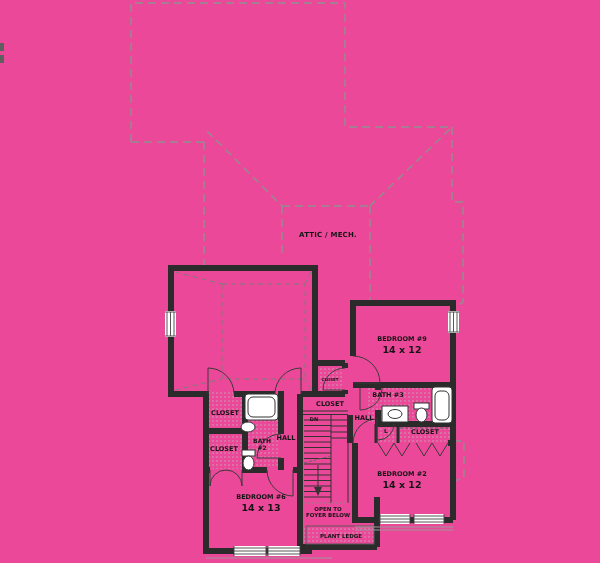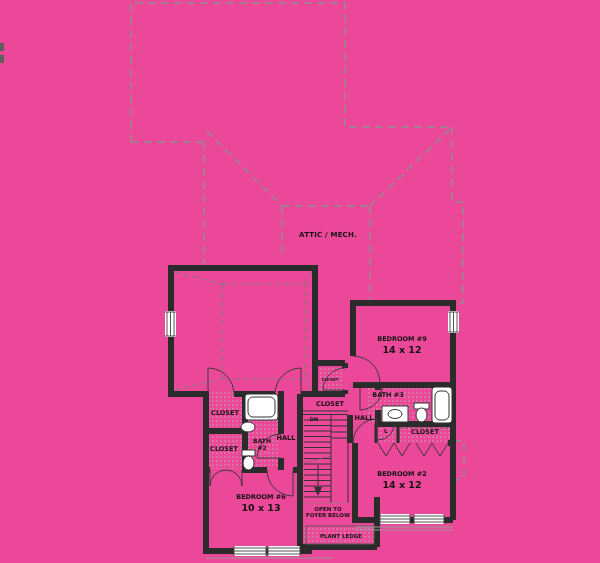--- a/index.html
+++ b/index.html
@@ -211,21 +211,21 @@
   </div>
   <div class="lbl t65" style="left:224px;top:450px;">
     <span>CLOSET</span>
   </div>
   <div class="lbl t6" style="left:262px;top:444px;">
     <span>BATH</span>
     <span>#2</span>
   </div>
   <div class="lbl" style="left:261px;top:503px;">
     <span class="t65">BEDROOM #6</span>
-    <span class="dims">10 x 13</span>
+    <span class="dims">14 x 13</span>
   </div>
   <div class="lbl t55" style="left:328px;top:512px;">
     <span>OPEN TO</span>
     <span>FOYER BELOW</span>
   </div>
   <div class="lbl t55" style="left:341px;top:536px;">
     <span>PLANT LEDGE</span>
   </div>
 </div>
 

